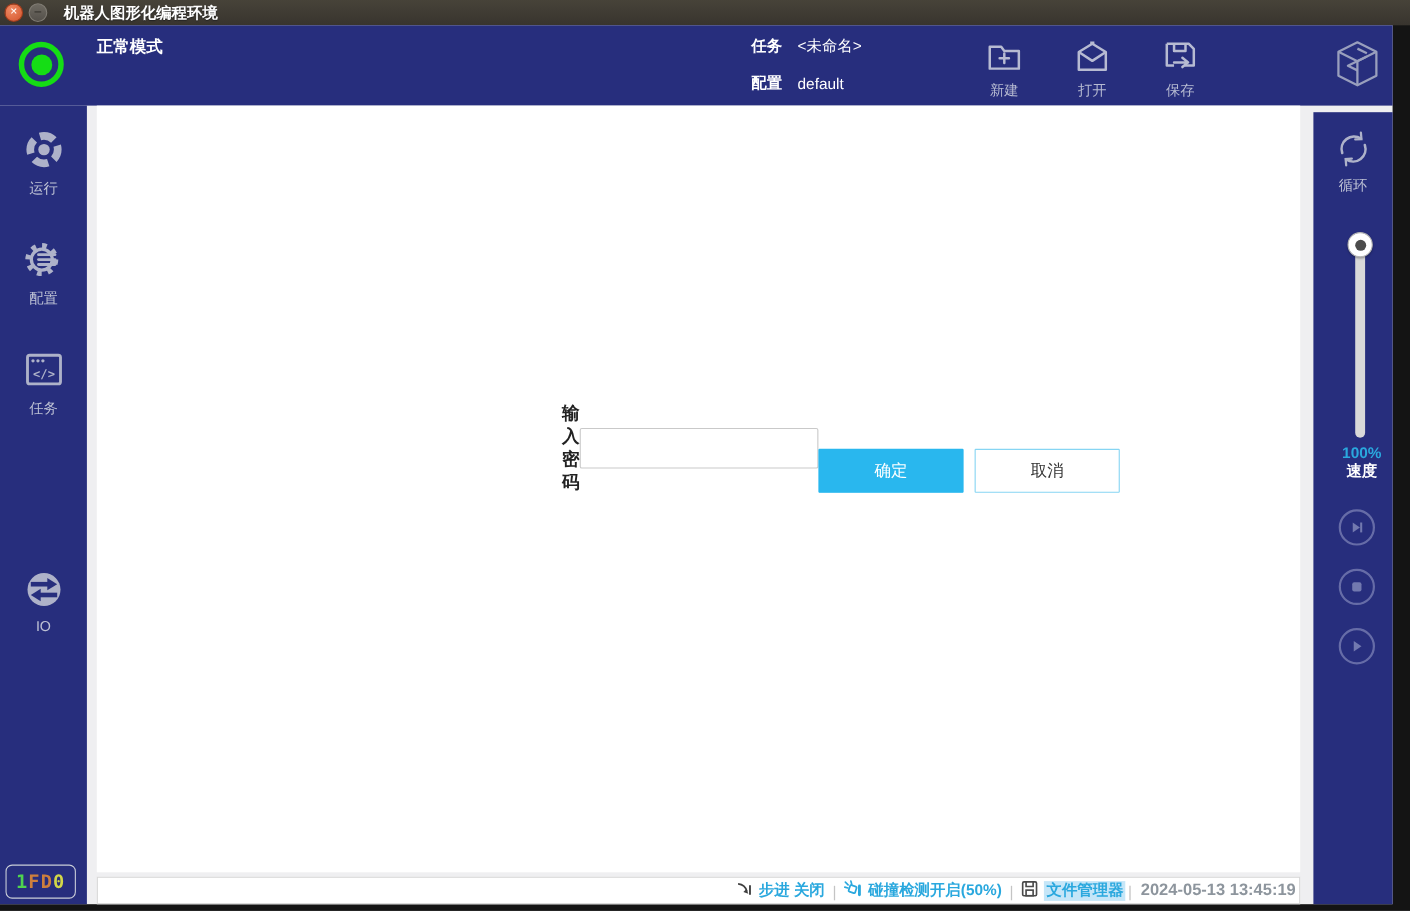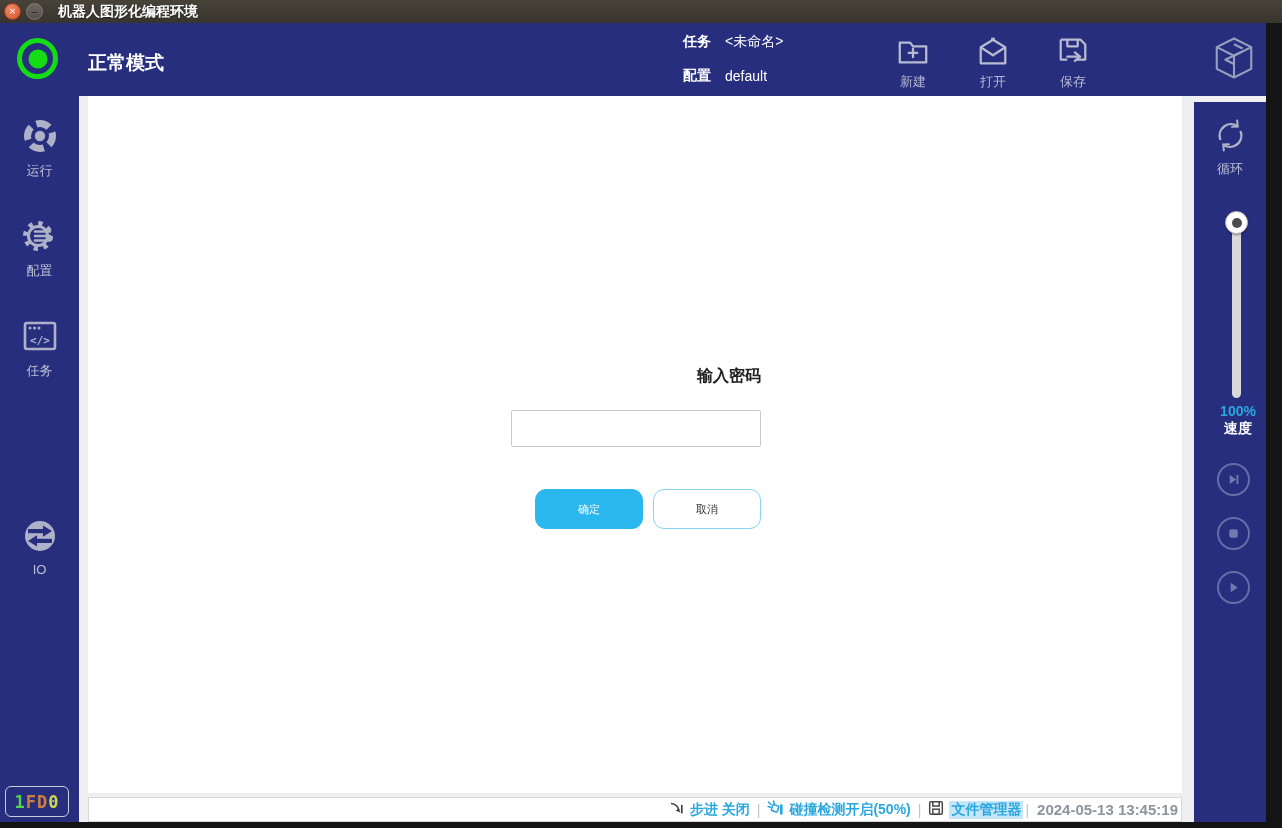--- a/index.html
+++ b/index.html
@@ -16,21 +16,21 @@
   .tb-min{background:linear-gradient(#6e6a62,#54504a);color:#26231f;border:1px solid #807c74}
   .tb-title{color:#fff;font-weight:bold;font-size:14px;margin-left:10px;text-shadow:0 1px 1px #222}
 
   
   .window{position:absolute;left:0;top:23px;width:1266px;height:799px;background:#efeff1}
 
   
   .header{position:absolute;left:0;top:0;width:1266px;height:73px;background:#272e7d}
   .mode{position:absolute;left:17px;top:15px;width:41px;height:41px;border:5px solid #15dd15;border-radius:50%;cursor:pointer}
   .mode-dot{position:absolute;left:50%;top:50%;transform:translate(-50%,-50%);width:19px;height:19px;border-radius:50%;background:#15dd15}
-  .mode-label{position:absolute;left:88px;top:27px;color:#fff;font-size:19px;font-weight:bold}
+  .mode-label{position:absolute;left:88px;top:10px;color:#fff;font-size:15px;font-weight:bold}
   .meta{position:absolute;left:683px;top:9px;display:flex;flex-direction:column;gap:14px;color:#fff;font-size:14px}
   .meta-row{display:flex;gap:14px;height:20px;align-items:center}
   .meta-label{font-weight:bold}
   .tool{position:absolute;top:12px;width:80px;display:flex;flex-direction:column;align-items:center;gap:4px;
     color:#b7bbd2;cursor:pointer}
   .tool svg{width:34px;height:34px;display:block}
   .tool-label{font-size:13px}
   .tool-new{left:873px}.tool-open{left:953px}.tool-save{left:1033px}
   .logo{position:absolute;left:1211px;top:12px;width:46px;height:46px;color:#999fbd}
   .logo svg{width:46px;height:46px}
@@ -60,26 +60,26 @@
   .speed{position:absolute;left:0;top:301px;width:72px;text-align:center;padding-left:16px}
   .speed-value{font-size:14px;font-weight:bold;color:#2aa8de}
   .speed-label{font-size:14px;font-weight:bold;color:#fff;margin-top:1px}
   .pb-btn{position:absolute;left:23px;width:33px;height:33px;border:2px solid rgba(190,196,226,.42);border-radius:50%;
     display:flex;align-items:center;justify-content:center;color:rgba(190,196,226,.5);cursor:pointer}
   .pb-btn svg{width:15px;height:15px;display:block}
   .pb-step{top:361px}.pb-stop{top:415px}.pb-play{top:469px}
 
   
   .content{position:absolute;left:88px;top:73px;width:1094px;height:697px;background:#fff}
-  .dialog{position:absolute;left:423px;top:270px;width:250px;display:flex;flex-direction:column;align-items:flex-end}
+  .dialog{position:absolute;left:423px;top:270px;width:250px;display:flex;flex-direction:row;align-items:flex-start}
   .dialog-title{font-size:16px;font-weight:bold;color:#222}
   .dialog-input{margin-top:23px;width:250px;height:37px;border:1px solid #c9c9c9;border-radius:2px;
     font-size:15px;padding:0 8px;outline:none}
   .dialog-buttons{margin-top:42px;display:flex;gap:10px}
-  .btn{width:108px;height:40px;border-radius:11px;font-size:11px;display:flex;align-items:center;justify-content:center;cursor:pointer}
+  .btn{width:132px;height:40px;border-radius:1px;font-size:15px;display:flex;align-items:center;justify-content:center;cursor:pointer}
   .btn-ok{background:#29b7ee;border:1px solid #29b7ee;color:#fff}
   .btn-cancel{background:#fff;border:1px solid #86d5f3;color:#333}
 
   
   .statusbar{position:absolute;left:88px;top:774px;width:1094px;height:25px;background:#fff;border:1px solid #d8d8d8;
     display:flex;align-items:center;justify-content:flex-end;padding-right:3px}
   .sb-item{display:flex;align-items:center;gap:5px;color:#2aa8de;font-size:14px;font-weight:bold;cursor:pointer;white-space:nowrap}
   .sb-sep{color:#c4c4c4;font-size:14px;margin:0 7px}
   .sb-hl{background:#c5e6f8;padding:0 2px}
   .sb-time{color:#8d959d;font-size:15px;font-weight:bold;margin-left:6px;white-space:nowrap}

